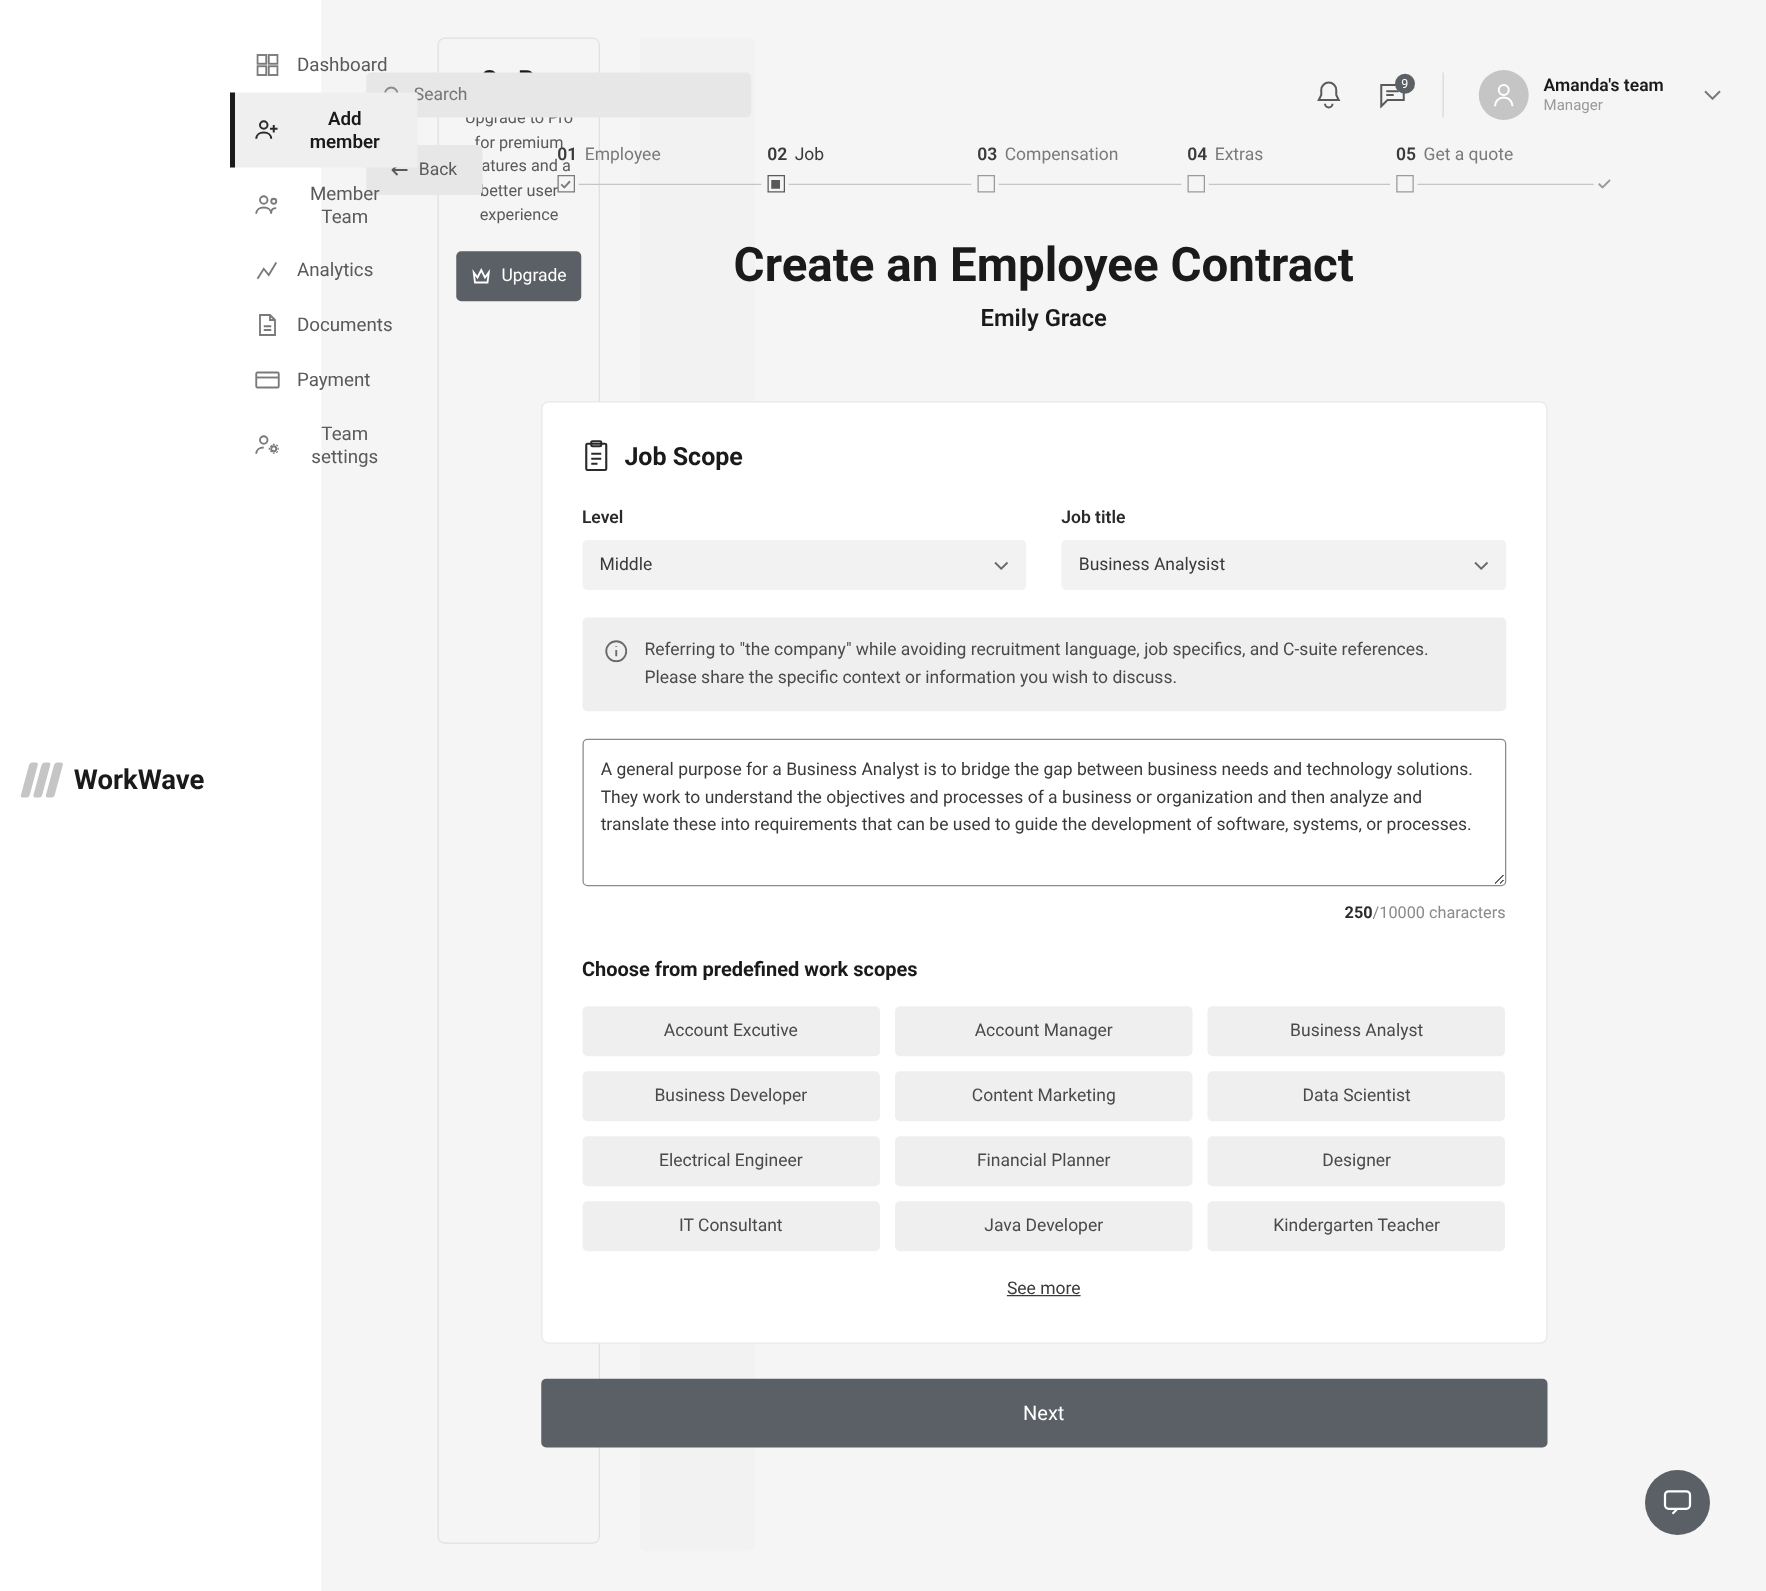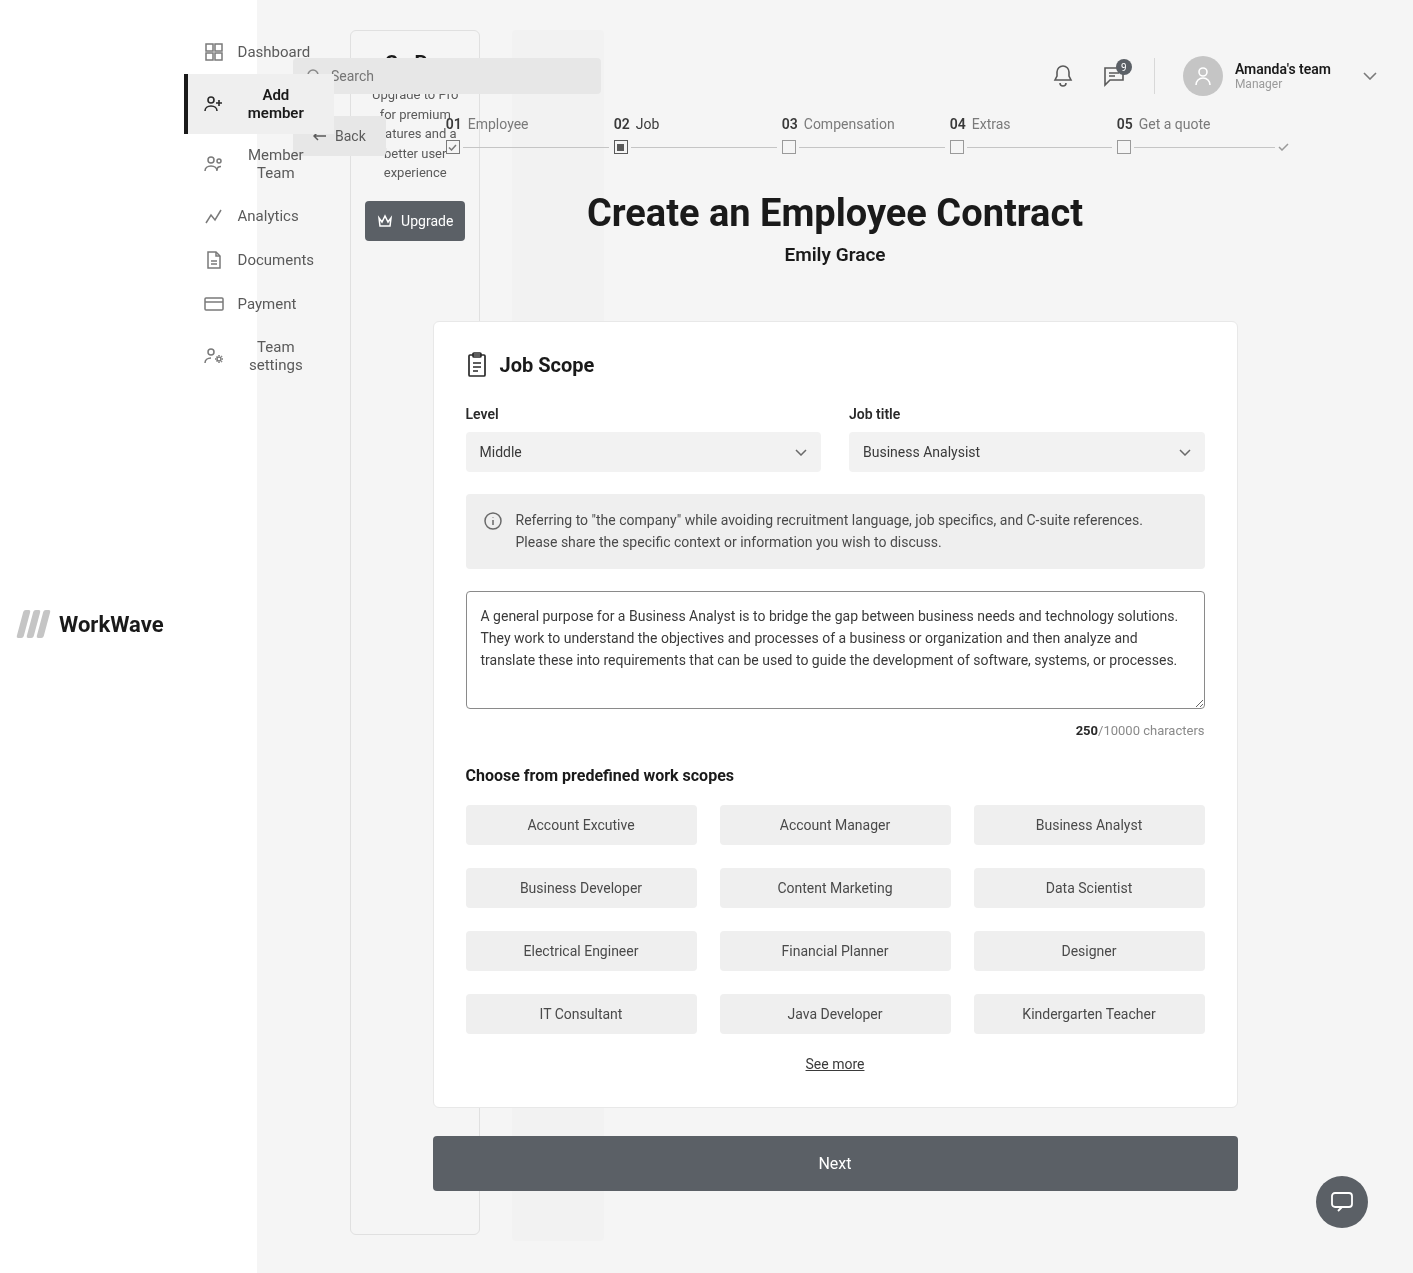--- a/index.html
+++ b/index.html
@@ -404,21 +404,21 @@
     }
     .section-heading {
       font-size: 16px;
       font-weight: 700;
       color: #1a1a1a;
       margin: 28px 0 20px;
     }
     .scope-grid {
       display: grid;
       grid-template-columns: repeat(3, 1fr);
-      gap: 23px;
+      gap: 12px;
     }
     .scope-chip {
       padding: 12px;
       background: #efefef;
       border: none;
       border-radius: 4px;
       font-size: 14px;
       color: #4a4a4a;
       text-align: center;
       cursor: pointer;

